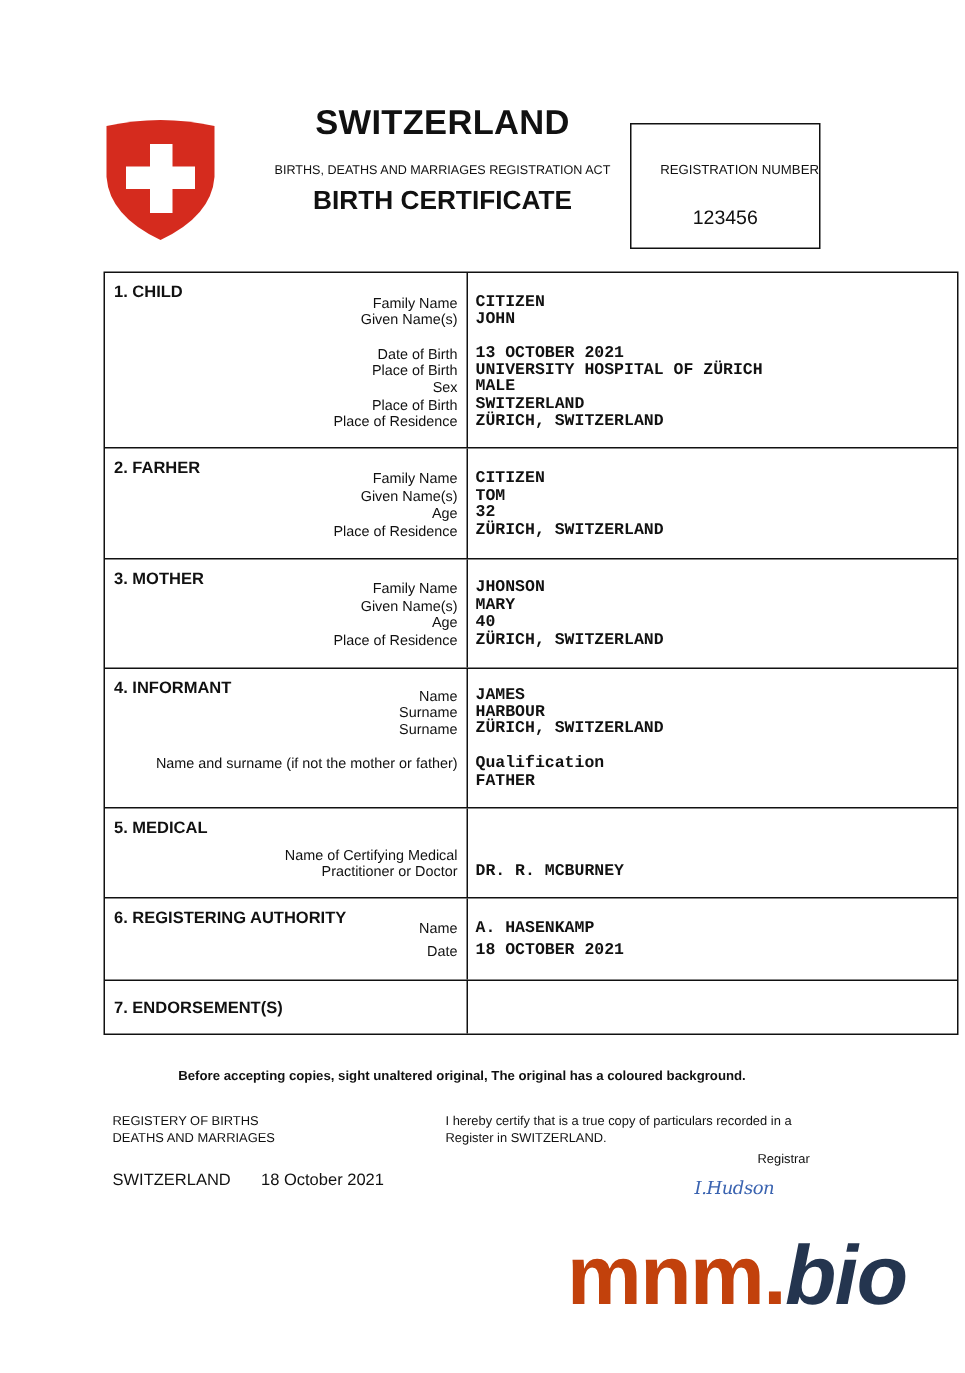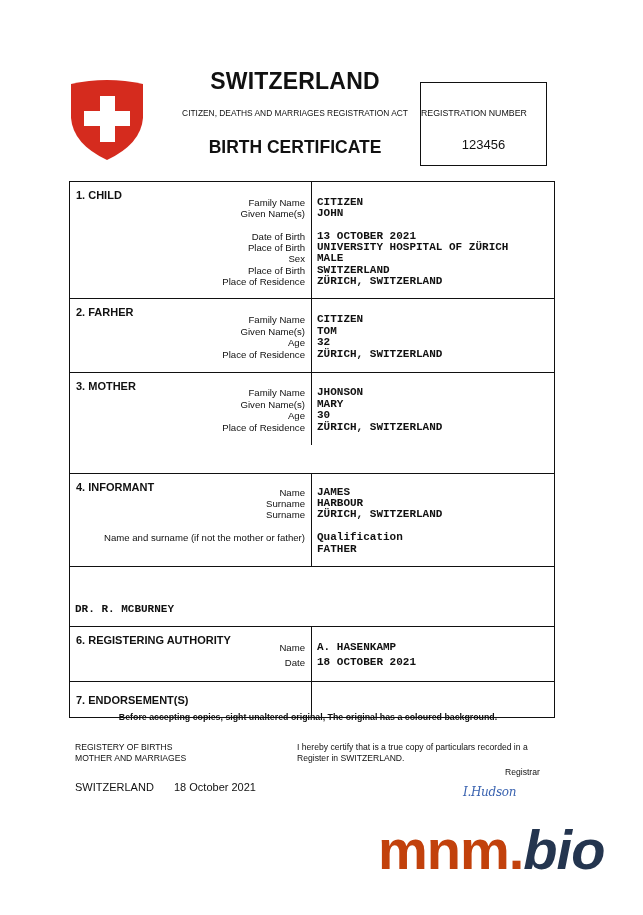--- a/index.html
+++ b/index.html
@@ -1,26 +1,26 @@
 <!DOCTYPE html>
 <html><head>
 <meta charset="utf-8">
 <style>
   * { margin:0; padding:0; box-sizing:border-box; }
   body { width:643px; height:915px; background:#fff; position:relative; font-family:"Liberation Sans", sans-serif; color:#111; overflow:hidden; }
   .abs { position:absolute; }
   #shield { left:69px; top:78px; width:76px; height:82px; }
   #title { left:170px; top:68px; width:250px; text-align:center; font-size:23px; font-weight:bold; letter-spacing:0.2px; }
   #act { left:165px; top:108px; width:260px; text-align:center; font-size:8.4px; letter-spacing:0; }
-  #subtitle { left:170px; top:137px; width:250px; text-align:center; font-size:17.5px; font-weight:bold; }
+  #subtitle { left:170px; top:123px; width:250px; text-align:center; font-size:17.5px; font-weight:bold; }
   #regbox { left:420px; top:82px; width:127px; height:84px; border:1px solid #111; }
-  #reglabel { position:absolute; top:25px; width:100%; text-align:left; font-size:8.8px; }
+  #reglabel { position:absolute; top:25px; width:100%; text-align:right; font-size:8.8px; }
   #regnum { position:absolute; top:54px; width:100%; text-align:center; font-size:13px; }
 
-  #table { left:69px; top:181px; width:486px; border:1px solid #111; }
+  #table { left:69px; top:181px; width:570px; border:1px solid #111; }
   .row { position:relative; border-top:1px solid #111; display:flex; }
   .row:first-child { border-top:none; }
   .lcol { width:242px; border-right:1px solid #111; position:relative; }
   .rcol { flex:1; position:relative; }
   .sec-title { position:absolute; left:6px; top:7px; font-weight:bold; font-size:11px; }
   .lbl { position:absolute; right:6px; font-size:9.6px; text-align:right; white-space:nowrap; line-height:11.3px; }
   .val { position:absolute; left:5px; font-family:"Liberation Mono", monospace; font-weight:bold; font-size:11px; white-space:nowrap; line-height:11.3px; }
 
   #notice { left:69px; top:712px; width:478px; text-align:center; font-size:8.8px; font-weight:bold; }
   #registry { left:75px; top:742px; font-size:8.6px; line-height:11px; }
@@ -35,21 +35,21 @@
 </style>
 </head>
 <body>
 
 <svg id="shield" class="abs" viewBox="0 0 76 82">
   <path d="M2 6 Q38 -2 74 6 L74 40 Q72 66 38 82 Q4 66 2 40 Z" fill="#d52b1e"></path>
   <rect x="31" y="18" width="15" height="46" fill="#fff"></rect>
   <rect x="15" y="33" width="46" height="15" fill="#fff"></rect>
 </svg>
 <div id="title" class="abs">SWITZERLAND</div>
-<div id="act" class="abs">CITIZEN,  DEATHS AND MARRIAGES REGISTRATION ACT</div>
+<div id="act" class="abs">BIRTHS,  DEATHS AND MARRIAGES REGISTRATION ACT</div>
 <div id="subtitle" class="abs">BIRTH CERTIFICATE</div>
 <div id="regbox" class="abs">
   <div id="reglabel">REGISTRATION NUMBER</div>
   <div id="regnum">123456</div>
 </div>
 
 <div id="table" class="abs">
 
   <div class="row" style="height:116px;">
     <div class="lcol">
@@ -93,43 +93,48 @@
     <div class="lcol">
       <div class="sec-title">3. MOTHER</div>
       <div class="lbl" style="top:14px">Family Name</div>
       <div class="lbl" style="top:26px">Given Name(s)</div>
       <div class="lbl" style="top:37px">Age</div>
       <div class="lbl" style="top:49px">Place of Residence</div>
     </div>
     <div class="rcol">
       <div class="val" style="top:14px">JHONSON</div>
       <div class="val" style="top:26px">MARY</div>
-      <div class="val" style="top:37px">30</div>
+      <div class="val" style="top:37px">40</div>
       <div class="val" style="top:49px">ZÜRICH, SWITZERLAND</div>
     </div>
   </div>
 
-  <div class="row" style="height:93px;margin-top:28px;">
+  <div class="row" style="height:93px;">
     <div class="lcol">
       <div class="sec-title">4. INFORMANT</div>
       <div class="lbl" style="top:13px">Name</div>
       <div class="lbl" style="top:24px">Surname</div>
       <div class="lbl" style="top:35px">Surname</div>
       <div class="lbl" style="top:58px">Name and surname (if not the mother or father)</div>
     </div>
     <div class="rcol">
       <div class="val" style="top:13px">JAMES</div>
       <div class="val" style="top:24px">HARBOUR</div>
       <div class="val" style="top:35px">ZÜRICH, SWITZERLAND</div>
       <div class="val" style="top:58px">Qualification</div>
       <div class="val" style="top:70px">FATHER</div>
     </div>
   </div>
 
   <div class="row" style="height:60px;">
+    <div class="lcol">
+      <div class="sec-title">5. MEDICAL</div>
+      <div class="lbl" style="top:26px">Name of Certifying Medical</div>
+      <div class="lbl" style="top:37px">Practitioner or Doctor</div>
+    </div>
     <div class="rcol">
       <div class="val" style="top:37px">DR. R. MCBURNEY</div>
     </div>
   </div>
 
   <div class="row" style="height:55px;">
     <div class="lcol">
       <div class="sec-title">6. REGISTERING AUTHORITY</div>
       <div class="lbl" style="top:15px">Name</div>
       <div class="lbl" style="top:30px">Date</div>
@@ -144,21 +149,21 @@
     <div class="lcol">
       <div class="sec-title" style="top:12px">7. ENDORSEMENT(S)</div>
     </div>
     <div class="rcol"></div>
   </div>
 </div>
 
 <div id="notice" class="abs">Before accepting copies, sight unaltered original, The original has a coloured background.</div>
 <div id="registry" class="abs">
   <div>REGISTERY OF BIRTHS</div>
-  <div>MOTHER AND MARRIAGES</div>
+  <div>DEATHS AND MARRIAGES</div>
 </div>
 <div id="certify" class="abs">
   <div>I hereby certify that is a true copy of particulars recorded in a</div>
   <div>Register in SWITZERLAND.</div>
 </div>
 <div id="registrar" class="abs">Registrar</div>
 <div id="place" class="abs">SWITZERLAND</div>
 <div id="date" class="abs">18 October 2021</div>
 <div id="signature" class="abs">I.Hudson</div>
 

